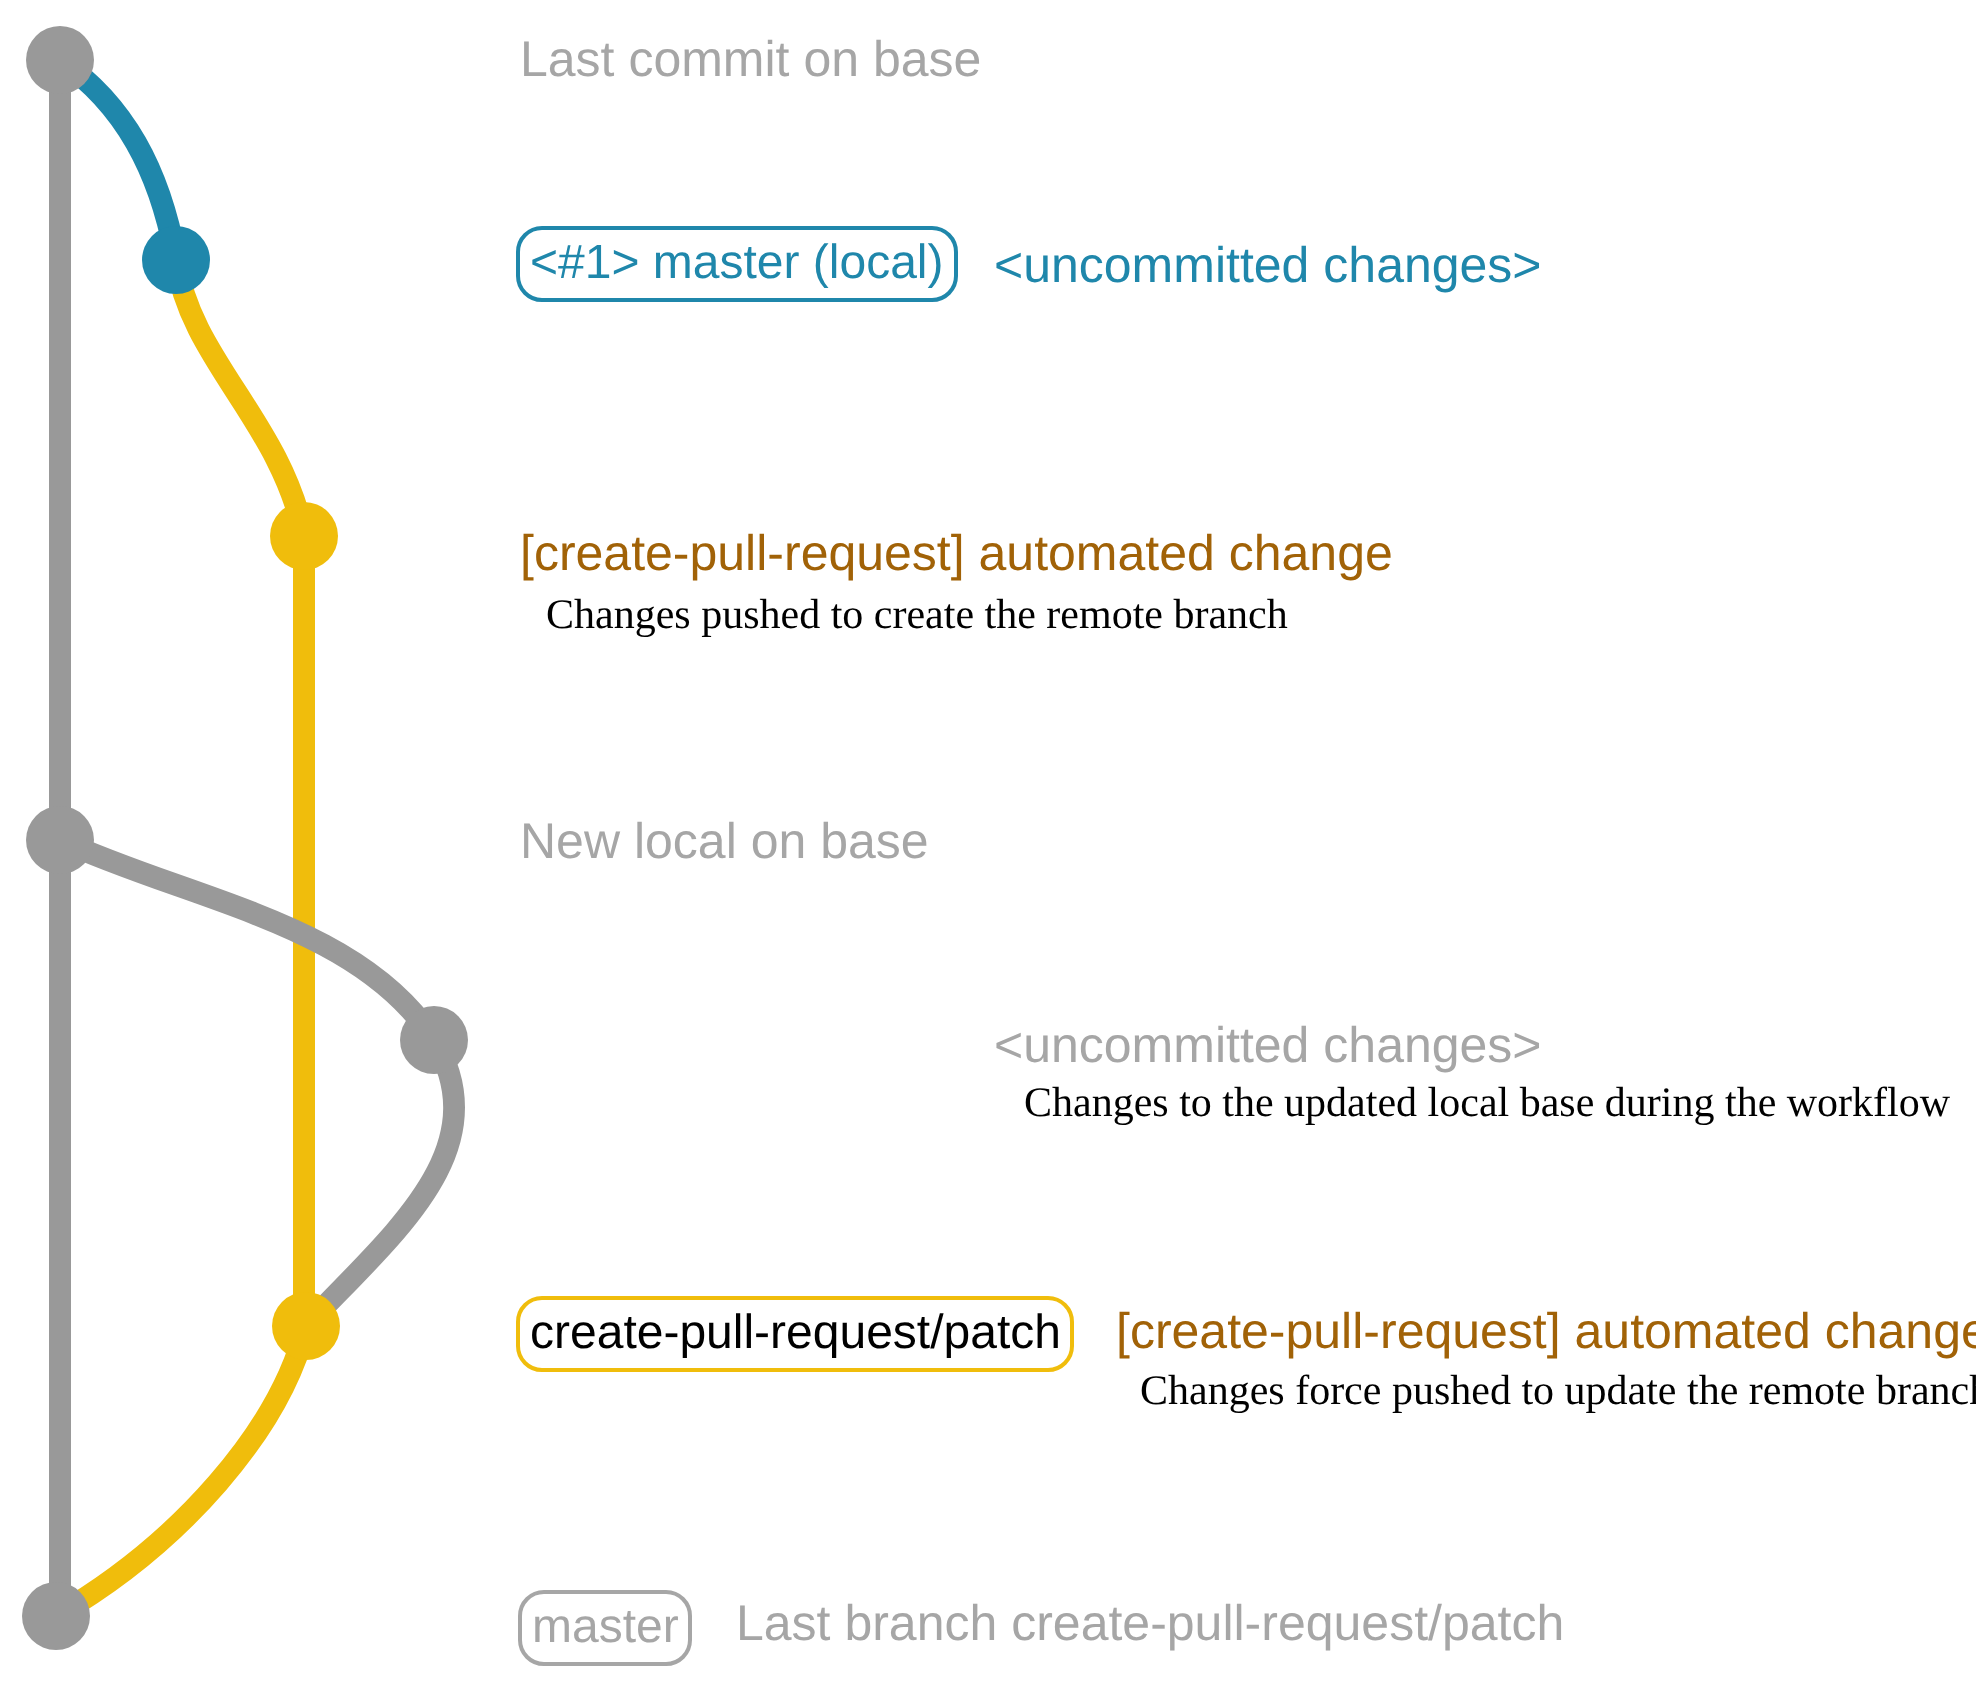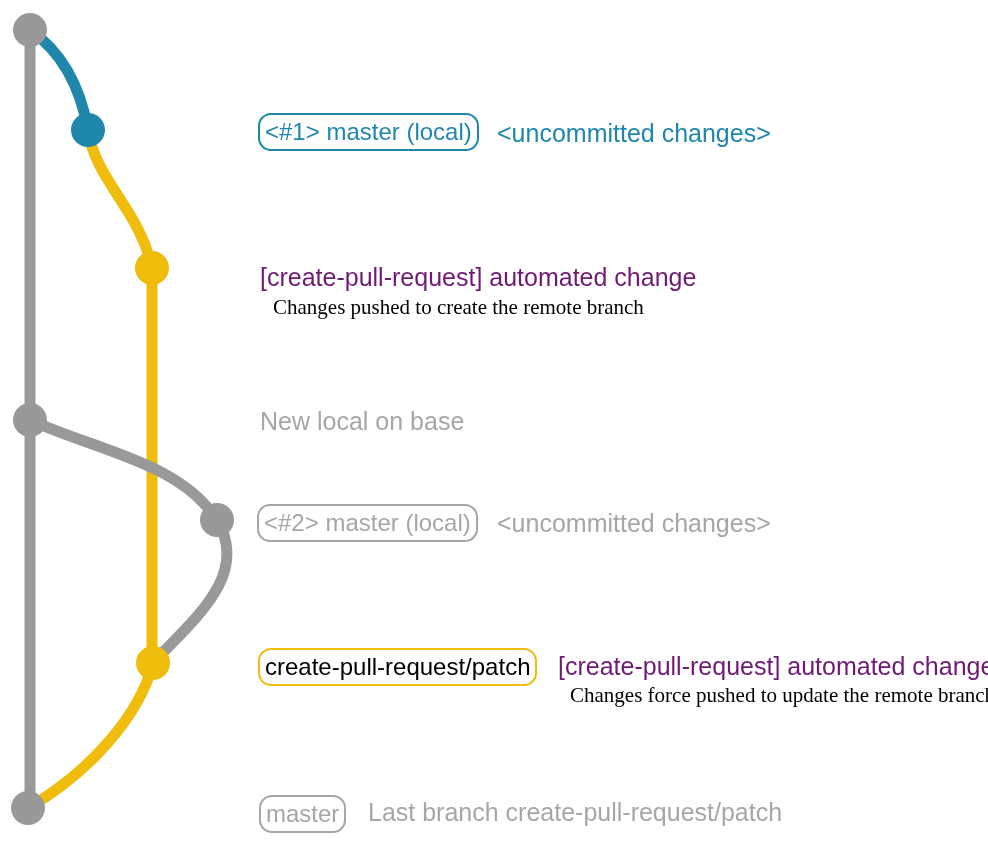--- a/index.html
+++ b/index.html
@@ -3,21 +3,21 @@
 <meta charset="utf-8">
 <style>
   html,body{margin:0;padding:0;background:#ffffff;}
   body{font-family:"Liberation Sans",sans-serif;}
   .stage{position:relative;width:988px;height:843px;background:#ffffff;overflow:hidden;}
   .graph-svg{position:absolute;left:0;top:0;}
   .abs{position:absolute;white-space:nowrap;}
   .label{font-size:25px;line-height:1.15;}
   .gray-text{color:#a6a6a6;}
   .blue-text{color:#1f87ab;}
-  .yellow-text{color:#701a75;}
+  .yellow-text{color:#a16207;}
   .serif{font-family:"Liberation Serif",serif;font-size:21px;color:#000000;line-height:1.2;}
   .pill{display:inline-flex;align-items:center;justify-content:center;
         box-sizing:border-box;height:38px;padding:0 5px;
         border:2px solid;border-radius:13px;font-size:24px;background:#ffffff;}
   .pill-blue{border-color:#1f87ab;color:#1f87ab;}
   .pill-gray{border-color:#a6a6a6;color:#a6a6a6;}
   .pill-yellow{border-color:#f0bd0c;color:#000000;}
   .title-row{font-size:25px;}
 </style>
 </head>
@@ -41,31 +41,32 @@
 
     <circle cx="30" cy="30" r="17" fill="#999999"></circle>
     <circle cx="88" cy="130" r="17" fill="#1f87ab"></circle>
     <circle cx="152" cy="268" r="17" fill="#f0bd0c"></circle>
     <circle cx="30" cy="420" r="17" fill="#999999"></circle>
     <circle cx="217" cy="520" r="17" fill="#999999"></circle>
     <circle cx="153" cy="663" r="17" fill="#f0bd0c"></circle>
     <circle cx="28" cy="808" r="17" fill="#999999"></circle>
   </svg>
 
+  <div class="abs label gray-text" style="left:260px;top:16px;">Last commit on base</div>
 
   <span class="abs pill pill-blue" style="left:258px;top:113px;">&lt;#1&gt; master (local)</span>
   <div class="abs title-row blue-text" style="left:497px;top:119px;">&lt;uncommitted changes&gt;</div>
 
   <div class="abs title-row yellow-text" style="left:260px;top:263px;">[create-pull-request] automated change</div>
   <div class="abs serif" style="left:273px;top:295px;">Changes pushed to create the remote branch</div>
 
   <div class="abs label gray-text" style="left:260px;top:407px;">New local on base</div>
 
-  <span class="abs pill pill-gray" style="left:257px;top:504px;">&lt;#2&gt; master (local)</span>
   <div class="abs title-row gray-text" style="left:497px;top:509px;">&lt;uncommitted changes&gt;</div>
+  <div class="abs serif" style="left:512px;top:539px;">Changes to the updated local base during the workflow</div>
 
   <span class="abs pill pill-yellow" style="left:258px;top:648px;">create-pull-request/patch</span>
   <div class="abs title-row yellow-text" style="left:558px;top:652px;">[create-pull-request] automated change</div>
   <div class="abs serif" style="left:570px;top:683px;">Changes force pushed to update the remote branch</div>
 
   <span class="abs pill pill-gray" style="left:259px;top:795px;">master</span>
   <div class="abs label gray-text" style="left:368px;top:798px;">Last branch create-pull-request/patch</div>
 
 </div>
 

